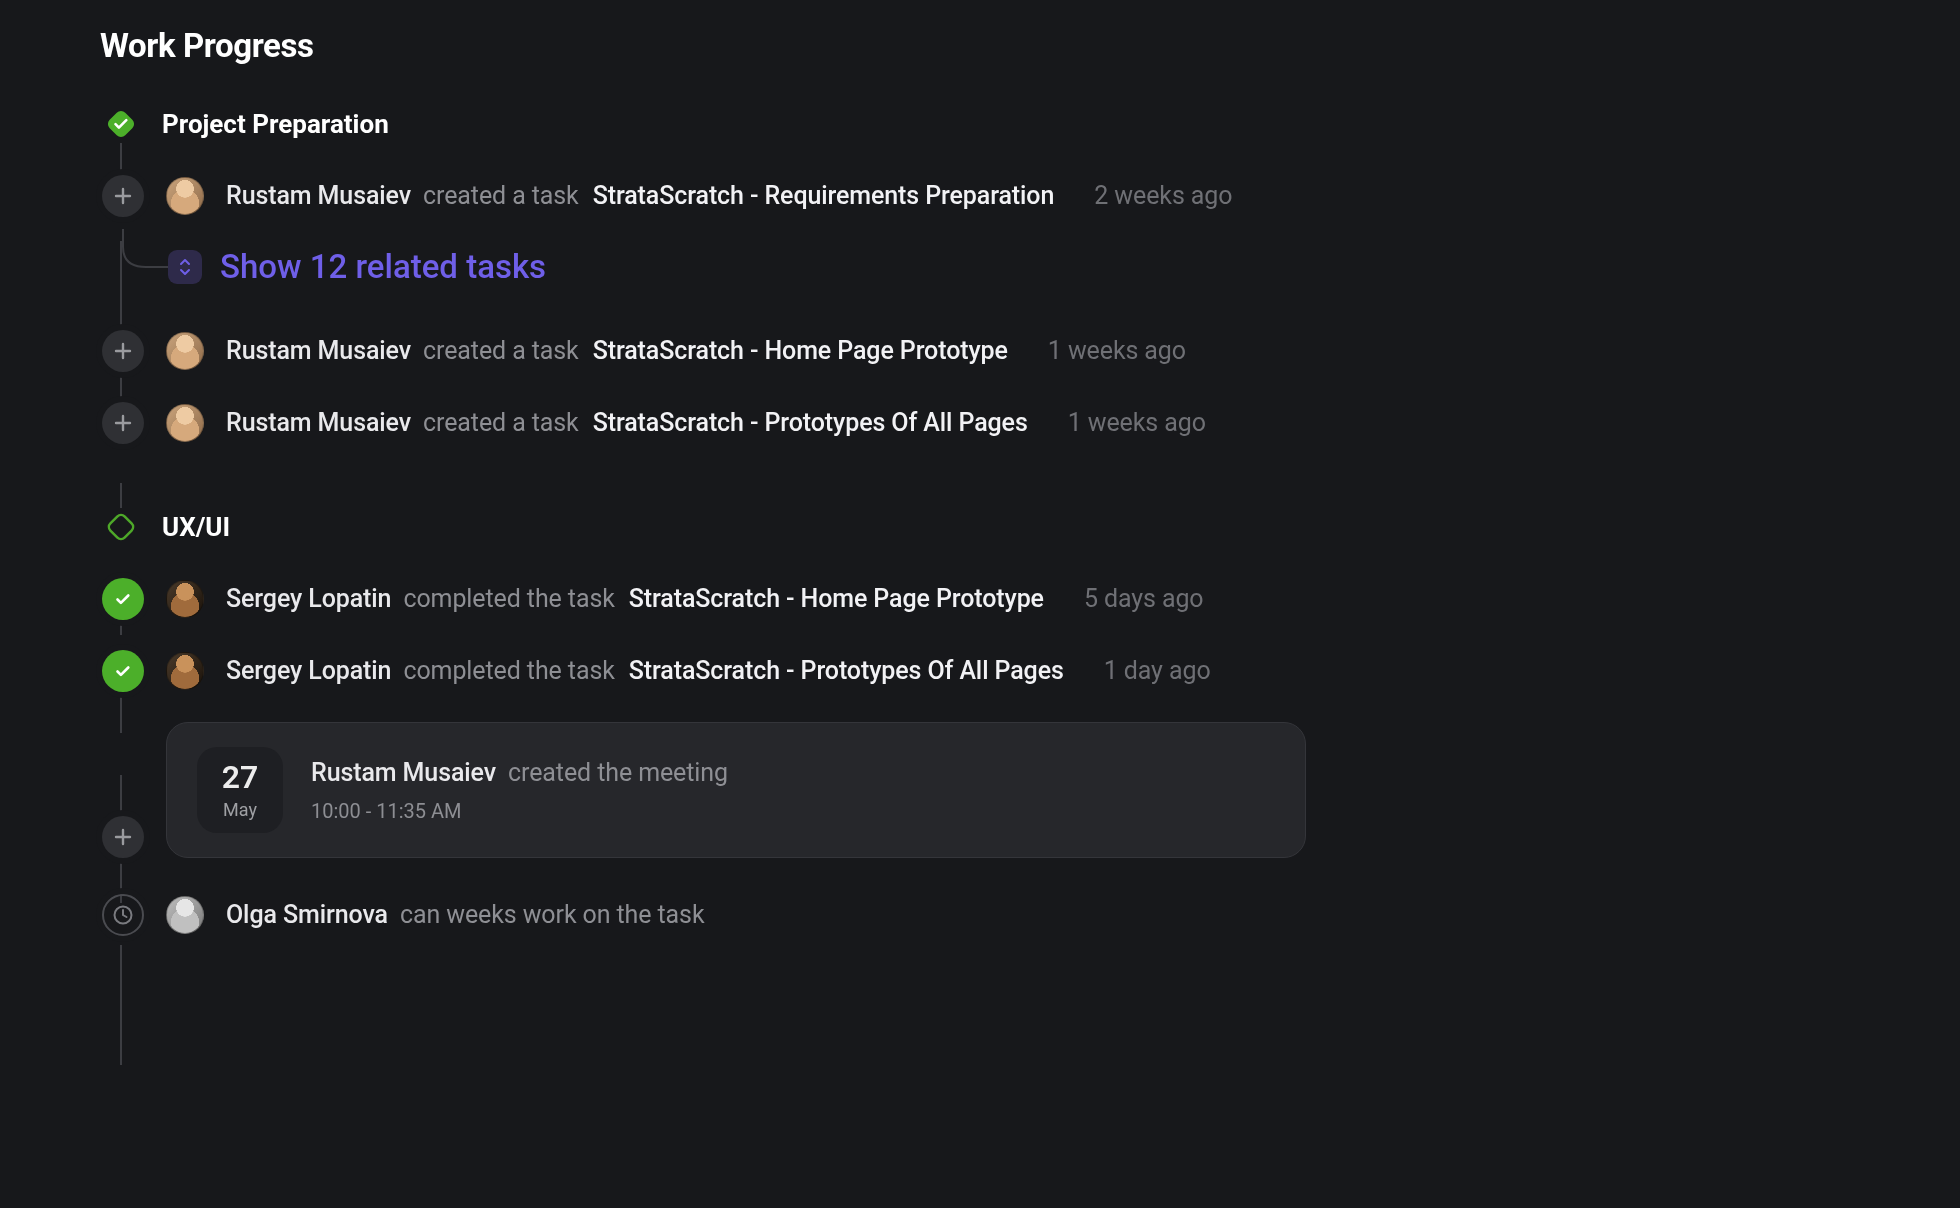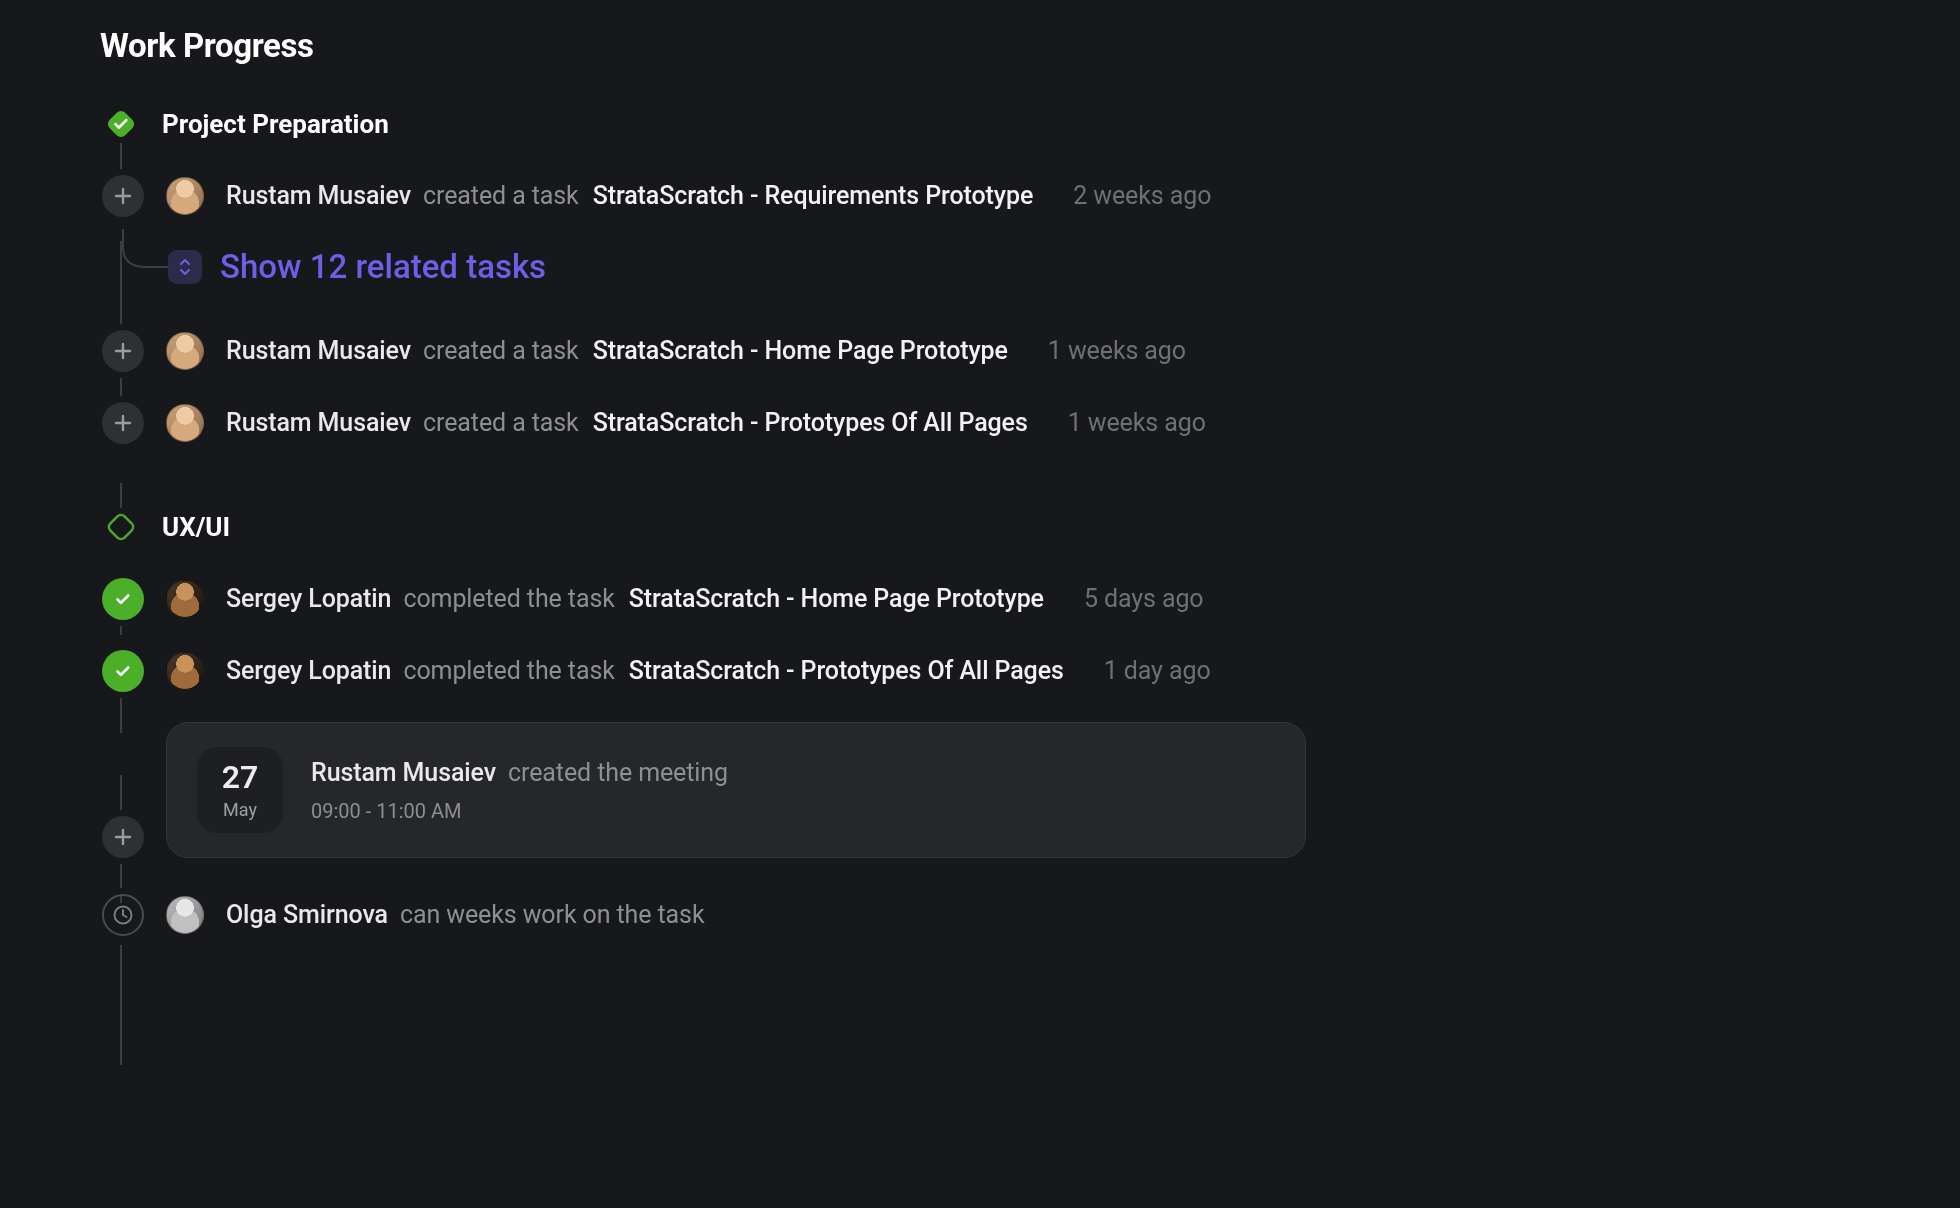--- a/index.html
+++ b/index.html
@@ -97,21 +97,21 @@
     <div class="event">
       <span class="node">
         <svg width="18" height="18" viewBox="0 0 18 18">
             <path d="M9 2 V16 M2 9 H16" stroke="currentColor" stroke-width="2.4" stroke-linecap="round"></path>
           </svg>
       </span>
       <span class="avatar"></span>
       <span class="line">
         <span class="who">Rustam Musaiev</span>
         <span class="verb">created a task</span>
-        <span class="obj">StrataScratch - Requirements Prototype</span>
+        <span class="obj">StrataScratch - Requirements Preparation</span>
         <span class="time">2 weeks ago</span>
       </span>
     </div>
 
     <div class="related">
       <svg class="curve" viewBox="0 0 60 46">
           <path d="M1 0 V18 Q1 38 24 38 H60" stroke="#3C3D42" stroke-width="2" fill="none"></path>
         </svg>
       <span class="chip">
         <svg width="16" height="18" viewBox="0 0 16 18">
@@ -201,21 +201,21 @@
       <div class="card">
         <div class="datebox">
           <span class="d">27</span>
           <span class="m">May</span>
         </div>
         <div class="cardbody">
           <span class="line">
             <span class="who">Rustam Musaiev</span>
             <span class="verb">created the meeting</span>
           </span>
-          <span class="sub">09:00 - 11:00 AM</span>
+          <span class="sub">10:00 - 11:35 AM</span>
         </div>
       </div>
     </div>
 
     <div class="event" style="margin-bottom:0;">
       <span class="node outline">
         <svg width="22" height="22" viewBox="0 0 22 22">
             <circle cx="11" cy="11" r="8.5" stroke="currentColor" stroke-width="2" fill="none"></circle>
             <path d="M11 6 V11 L14.5 13" stroke="currentColor" stroke-width="2" fill="none" stroke-linecap="round"></path>
           </svg>

